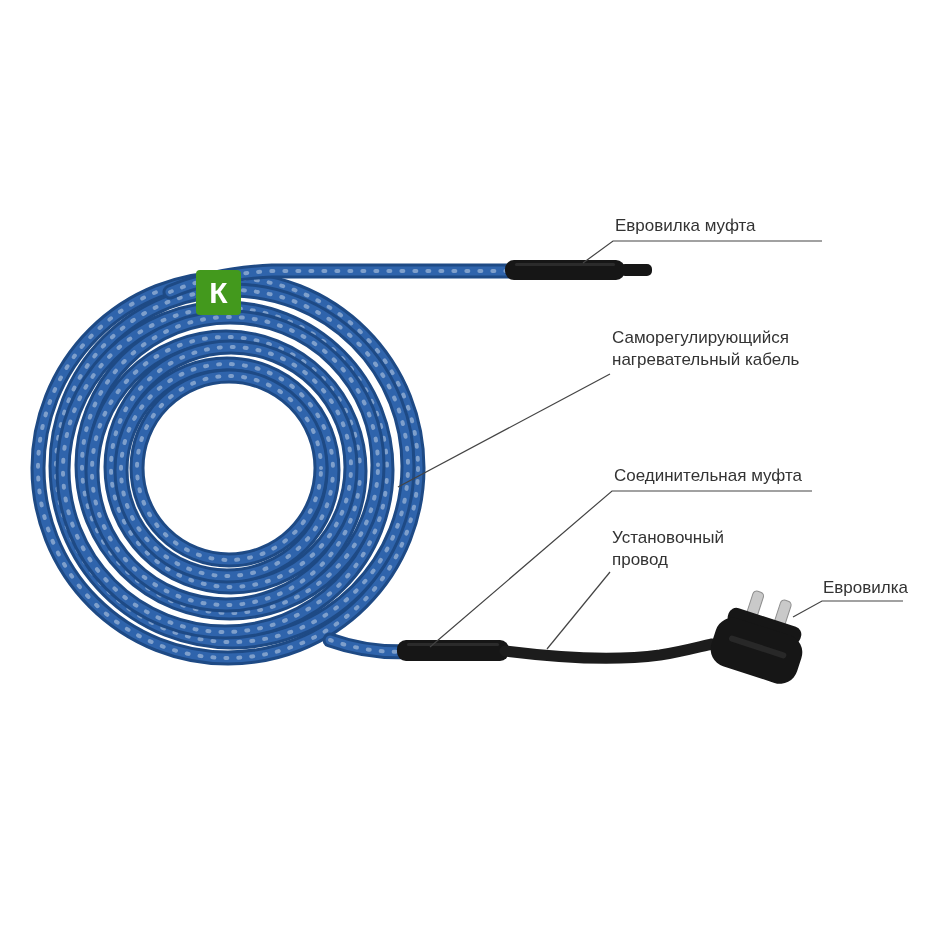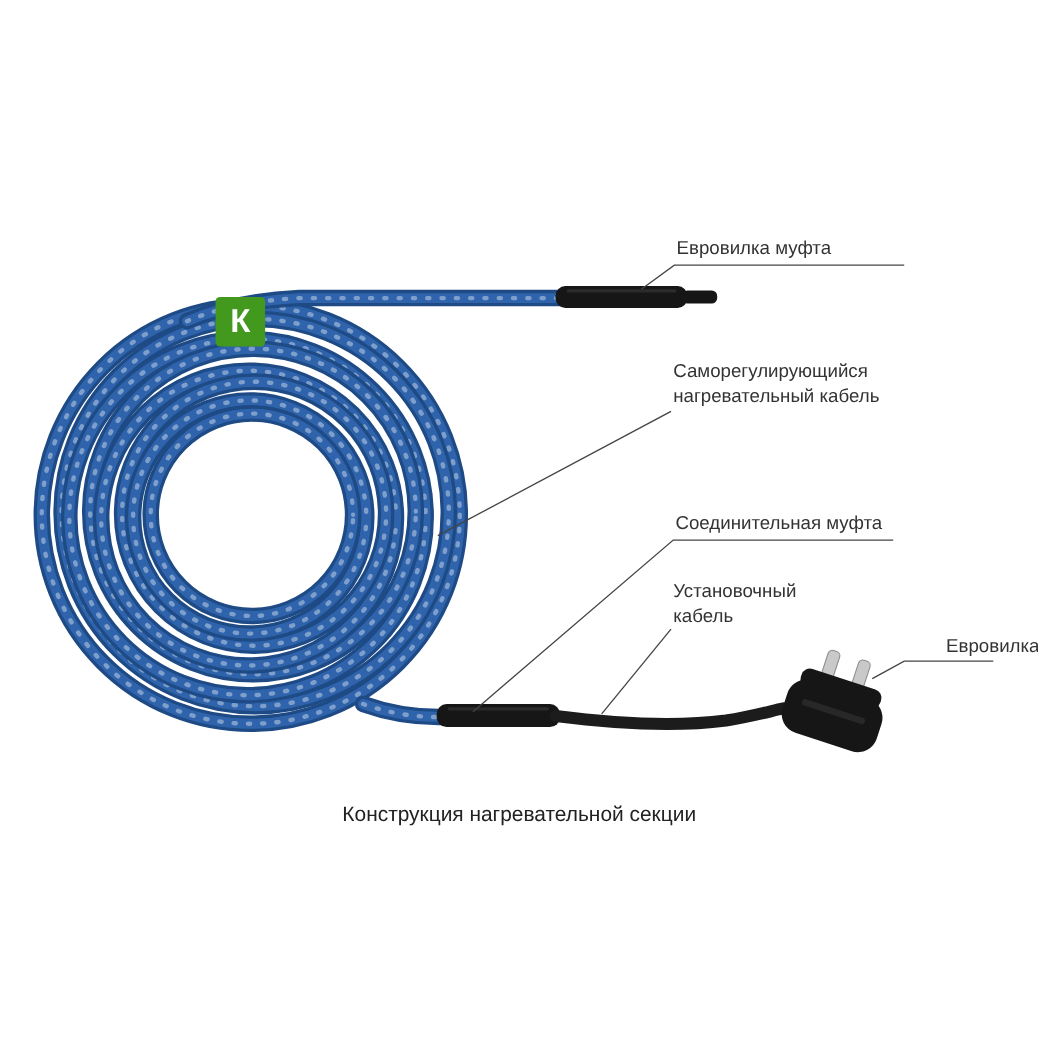--- a/index.html
+++ b/index.html
@@ -126,18 +126,17 @@
   <div class="logo">
     <span>К</span>
   </div>
 
   <div class="label" style="left:615px;top:215px;">Евровилка муфта</div>
 
   <div class="label" style="left:614px;top:465px;">Соединительная муфта</div>
 
   <div class="label" style="left:612px;top:327px;width:215px;">Саморегулирующийся нагревательный кабель</div>
 
-  <div class="label" style="left:612px;top:527px;width:140px;">Установочный кабель</div>
+  <div class="label" style="left:612px;top:527px;width:140px;">Установочный провод</div>
 
-  <div class="label" style="left:860px;top:577px;">Евровилка</div>
+  <div class="label" style="left:823px;top:577px;">Евровилка</div>
 
-  <div class="caption" style="top:730px;">Конструкция нагревательной секции</div>
 </div>
 
 </body></html>

